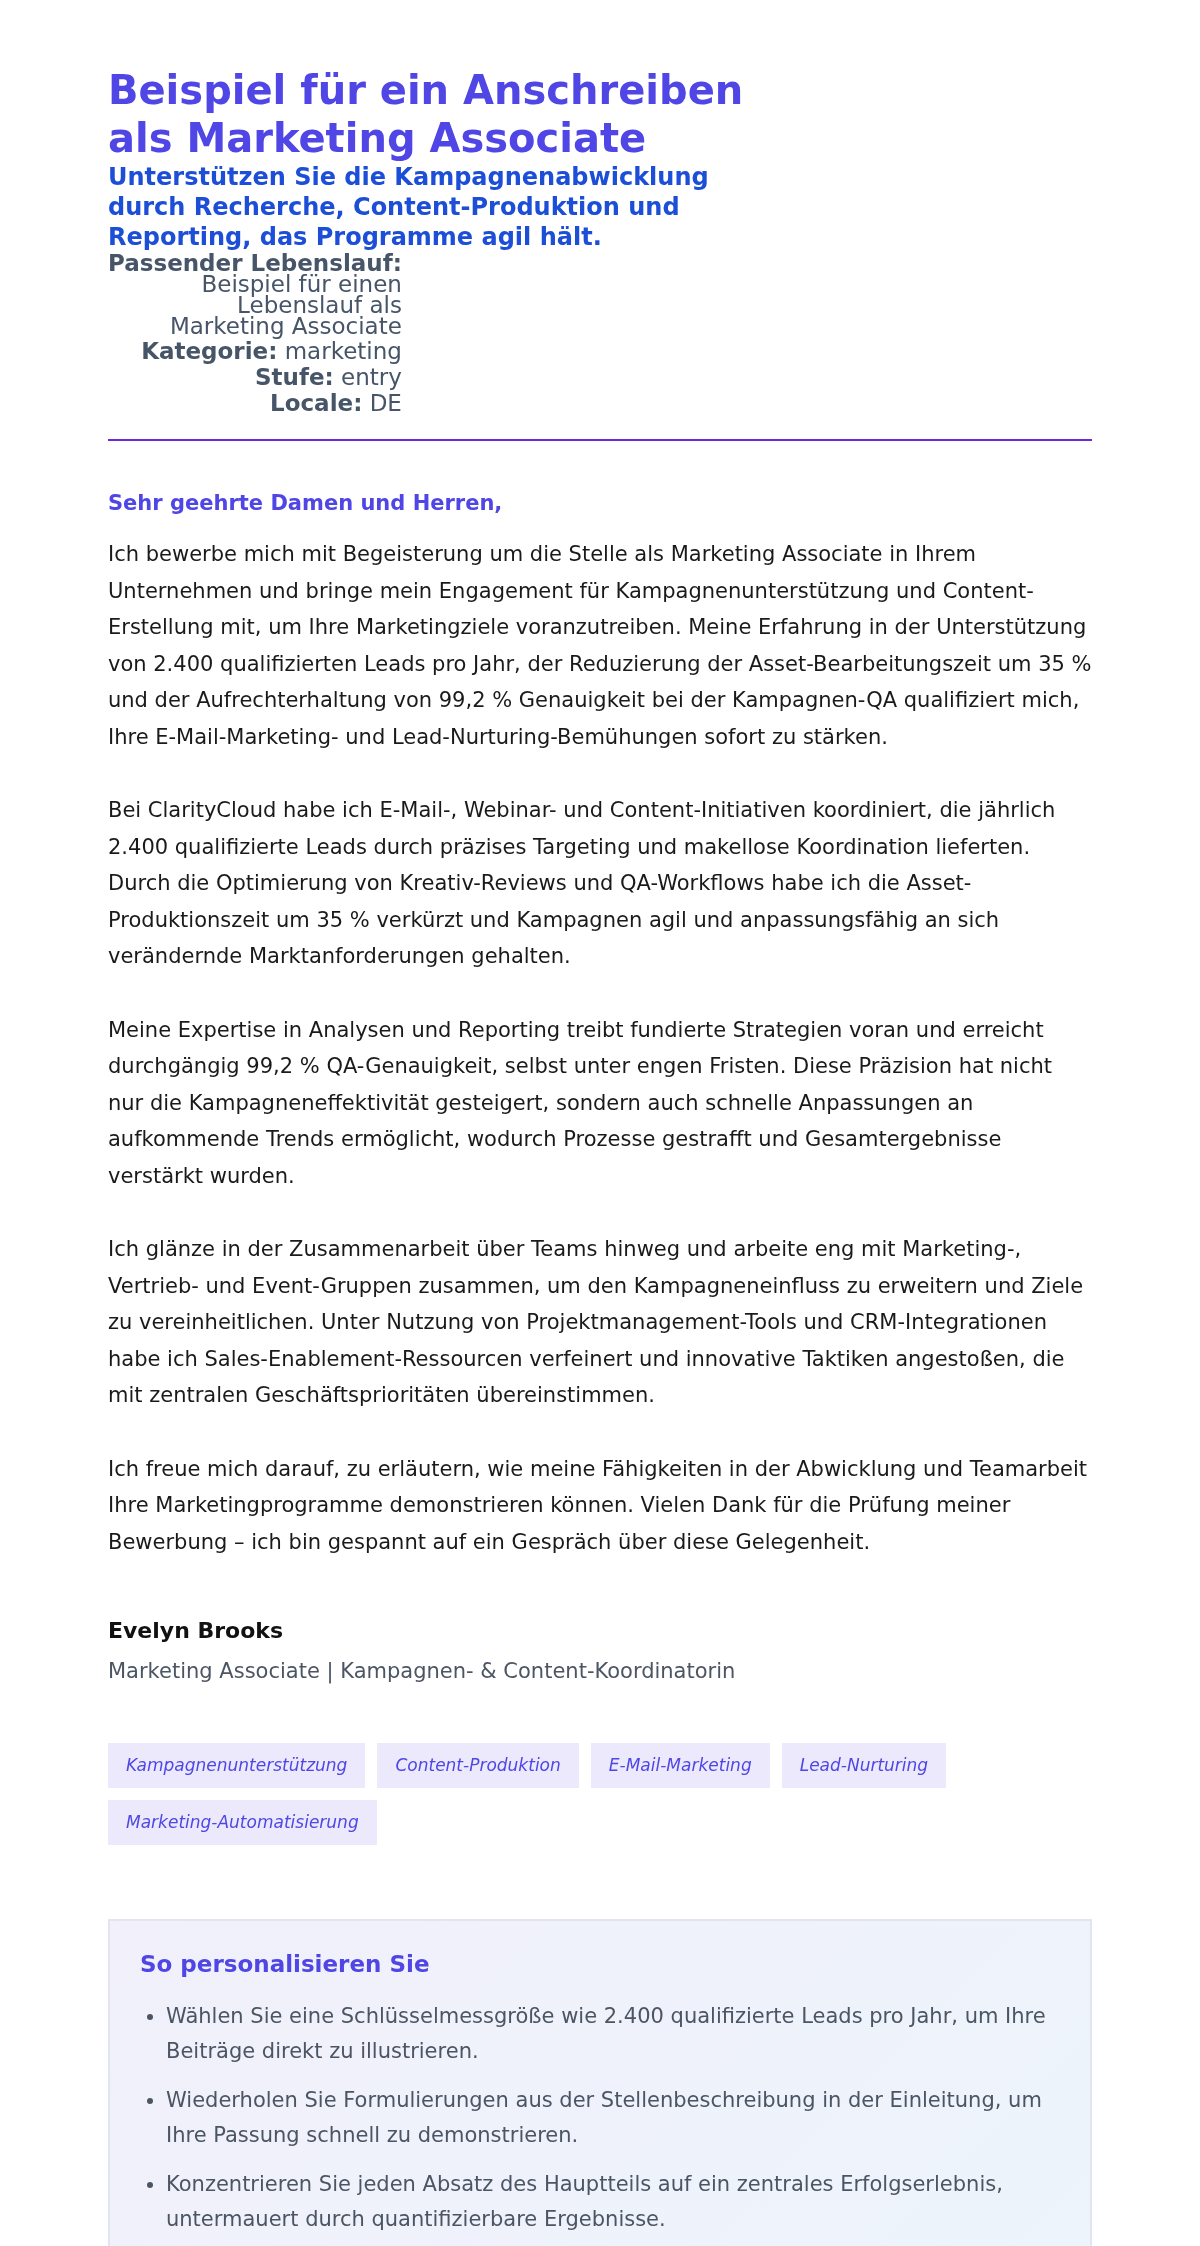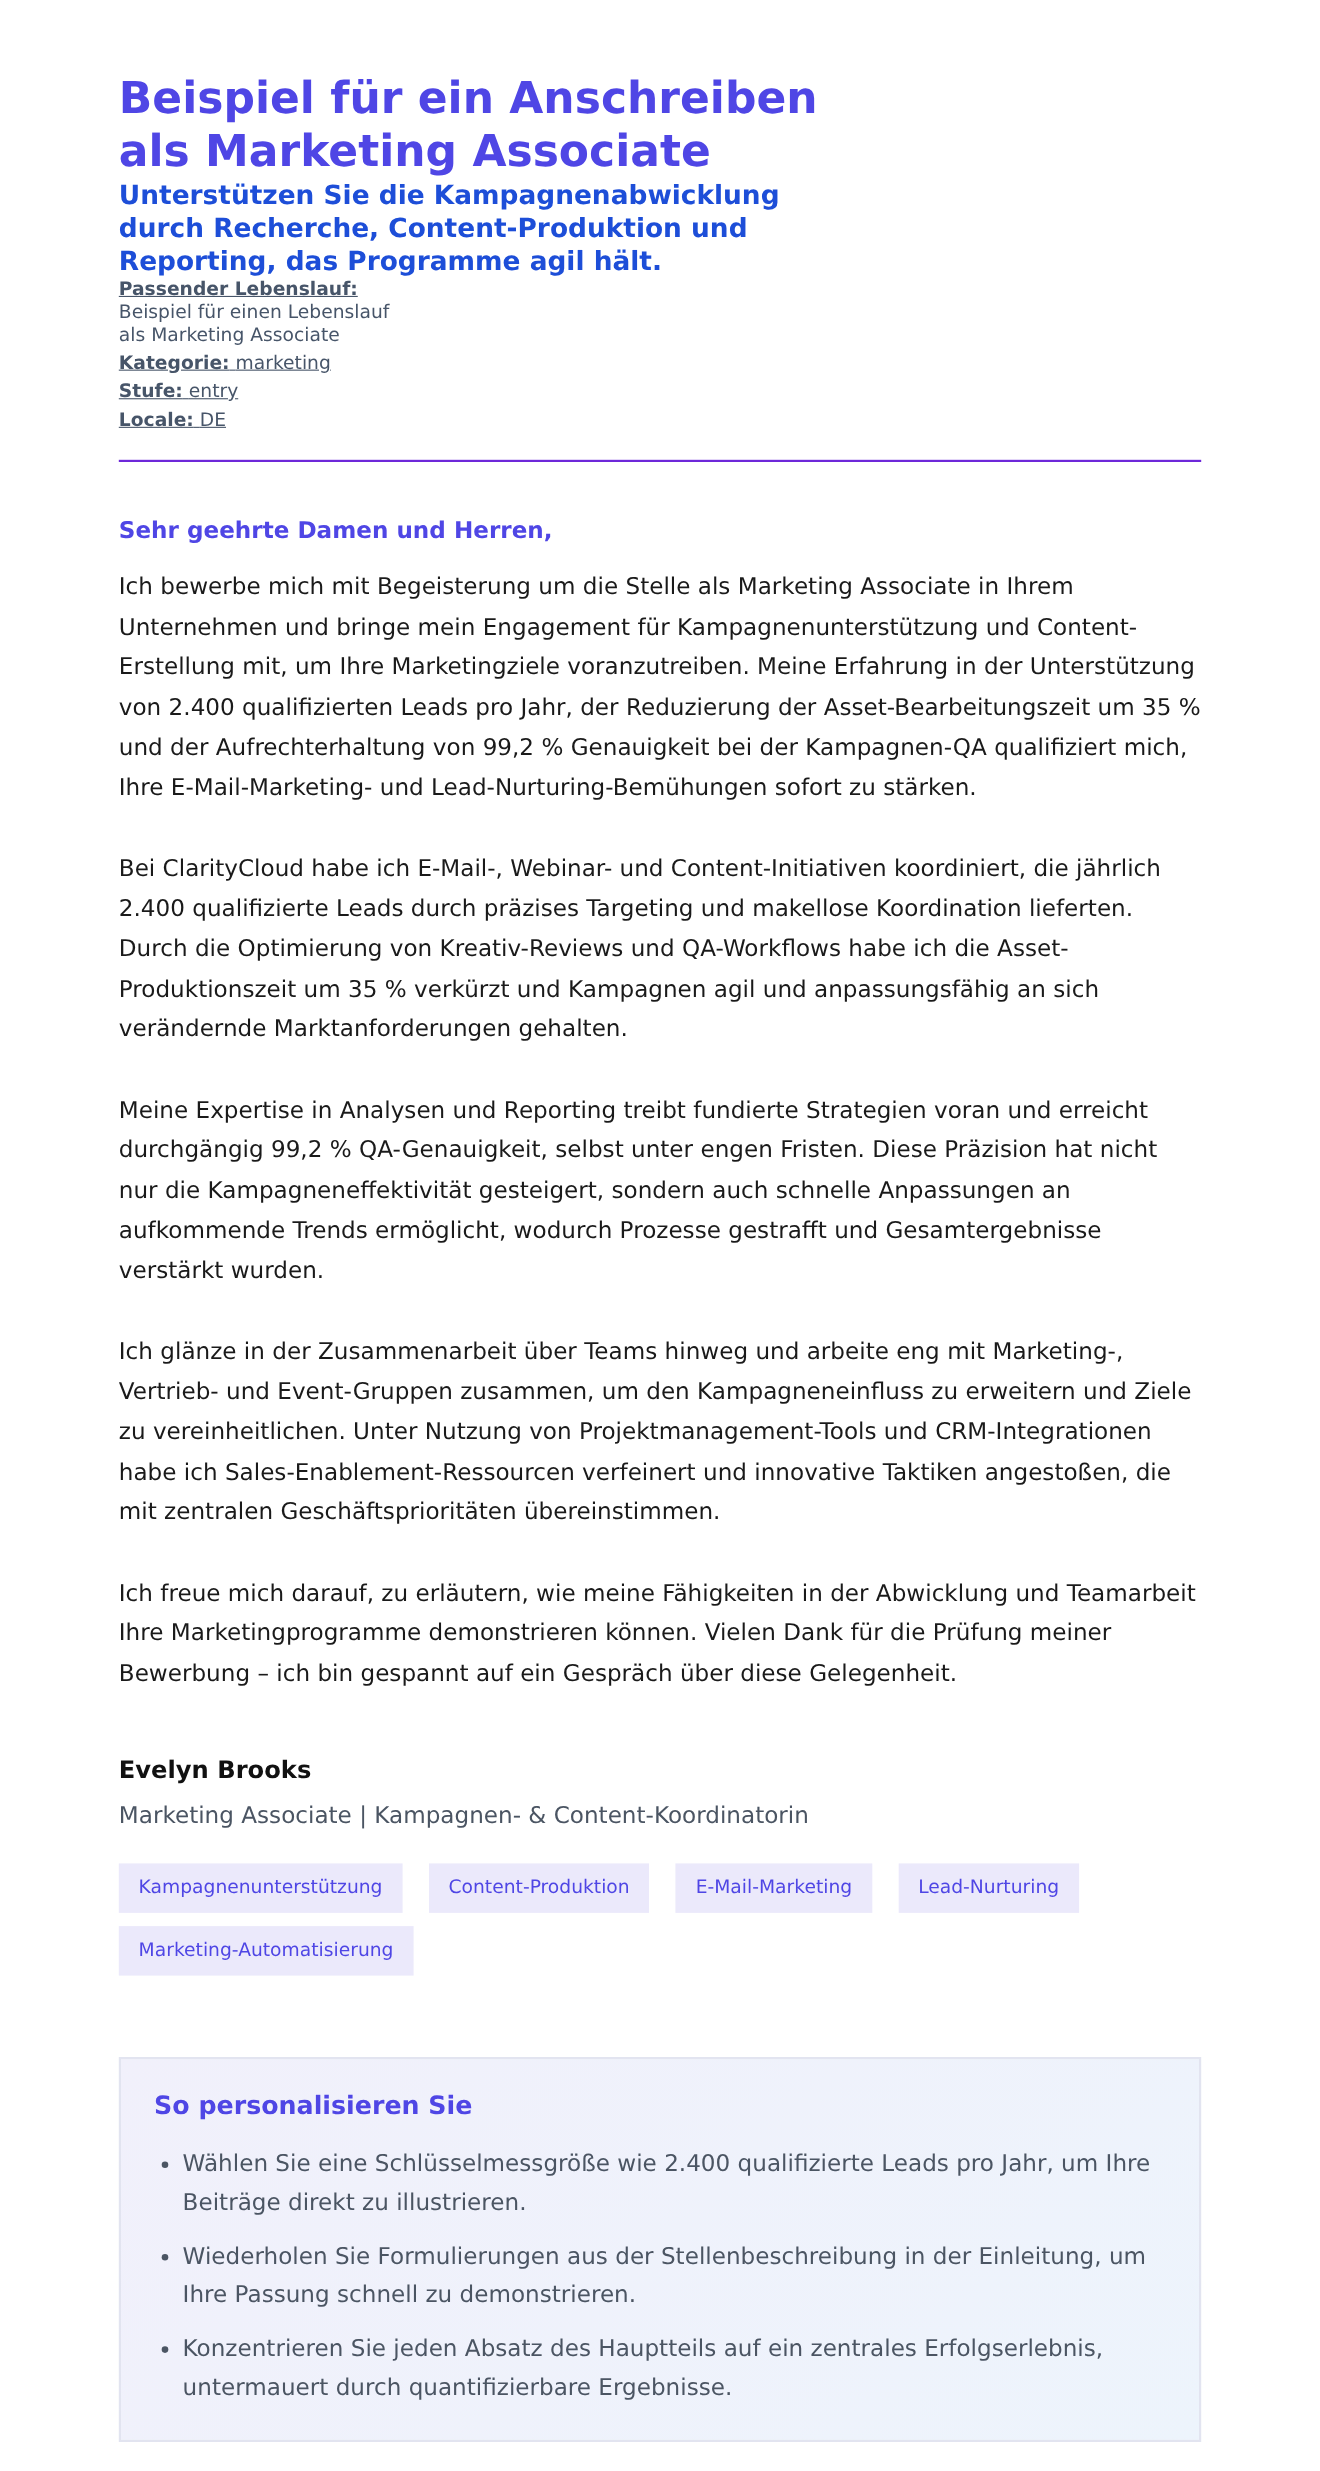--- a/index.html
+++ b/index.html
@@ -2,30 +2,30 @@
 <html><head>
 <meta charset="utf-8">
 <style>
   html, body { margin: 0; padding: 0; background: #ffffff; }
   body { width: 1200px; font-family: "DejaVu Sans", sans-serif; color: #1a1a1a; }
   .page { padding: 66px 108px 60px 108px; }
   .header { display: flex; justify-content: space-between; align-items: flex-start; padding-bottom: 20px; border-bottom: 2px solid #6d28d9; flex-direction: column; }
   .header-left { width: 680px; }
   .title { margin: 0; font-size: 40px; line-height: 48px; font-weight: bold; color: #4f46e5; }
   .subtitle { margin: 0; font-size: 24px; line-height: 30px; font-weight: bold; color: #1d4ed8; }
-  .meta { text-align: left; font-size: 17px; line-height: 21px; color: #475569; padding-top: 1px; text-decoration: underline; }
+  .meta { text-align: right; font-size: 23px; line-height: 21px; color: #475569; padding-top: 1px; }
   .meta .row { margin-bottom: 5px; }
   .meta .row.first { margin-bottom: 4px; }
   .meta b { color: #475569; }
   .greeting { margin: 50px 0 21px 0; font-size: 21px; font-weight: bold; color: #4f46e5; }
   .para { margin: 0 0 37px 0; font-size: 21px; line-height: 36.5px; color: #1a1a1a; }
   .signature { margin-top: 58px; }
   .sig-name { font-size: 22px; font-weight: bold; color: #111; margin-bottom: 16px; }
   .sig-title { font-size: 21px; color: #4b5563; }
-  .tags { margin-top: 32px; display: flex; flex-wrap: wrap; gap: 12px 24px; width: 900px; }
+  .tags { margin-top: 60px; display: flex; flex-wrap: wrap; gap: 12px 12px; width: 900px; font-style: italic; }
   .tag { background: #ebe9fb; color: #4f46e5; font-size: 17px; padding: 12px 18px; line-height: 21px; }
   .tips { margin-top: 74px; border: 2px solid #e2e4f0; background: linear-gradient(135deg, #f1f0fb, #edf4fc); padding: 30px 12px 30px 30px; }
   .tips h2 { margin: 0 0 22px 0; font-size: 23px; color: #4f46e5; font-weight: bold; }
   .tips ul { margin: 0; padding-left: 26px; }
   .tips li { font-size: 21px; line-height: 35px; color: #4b5563; margin-bottom: 14px; }
   .tips li:last-child { margin-bottom: 0; }
 </style>
 </head>
 <body>
 

